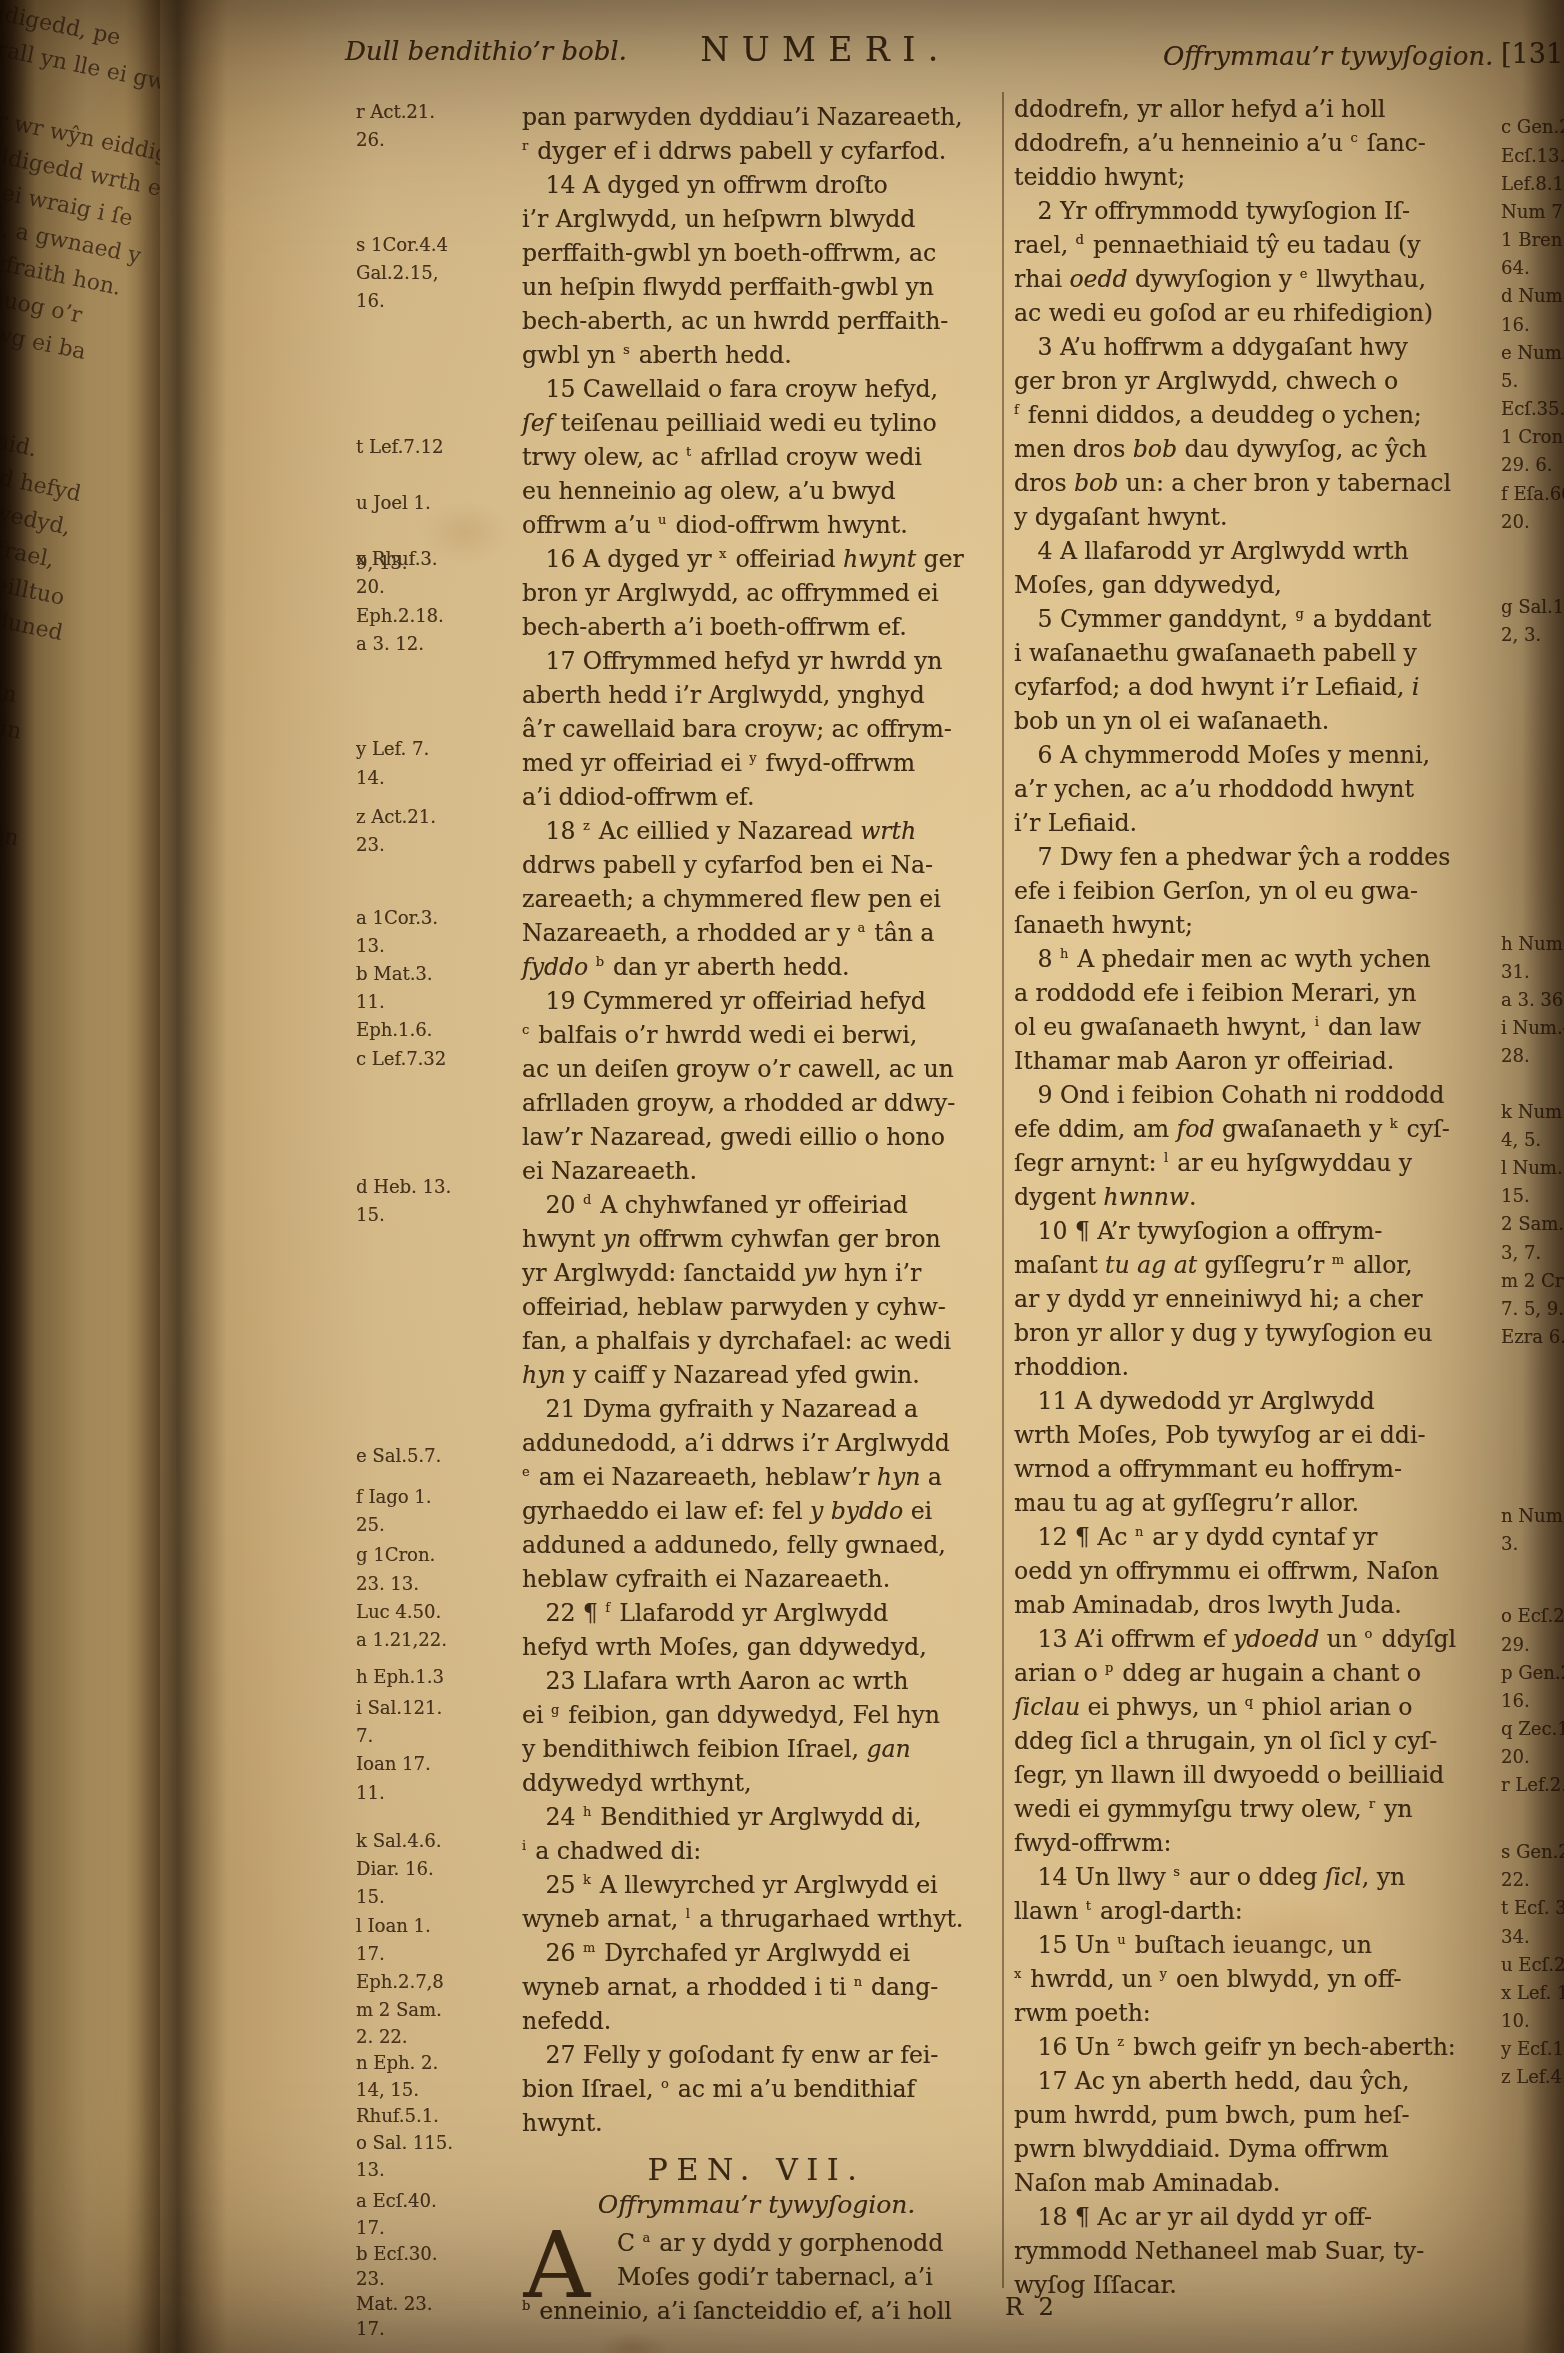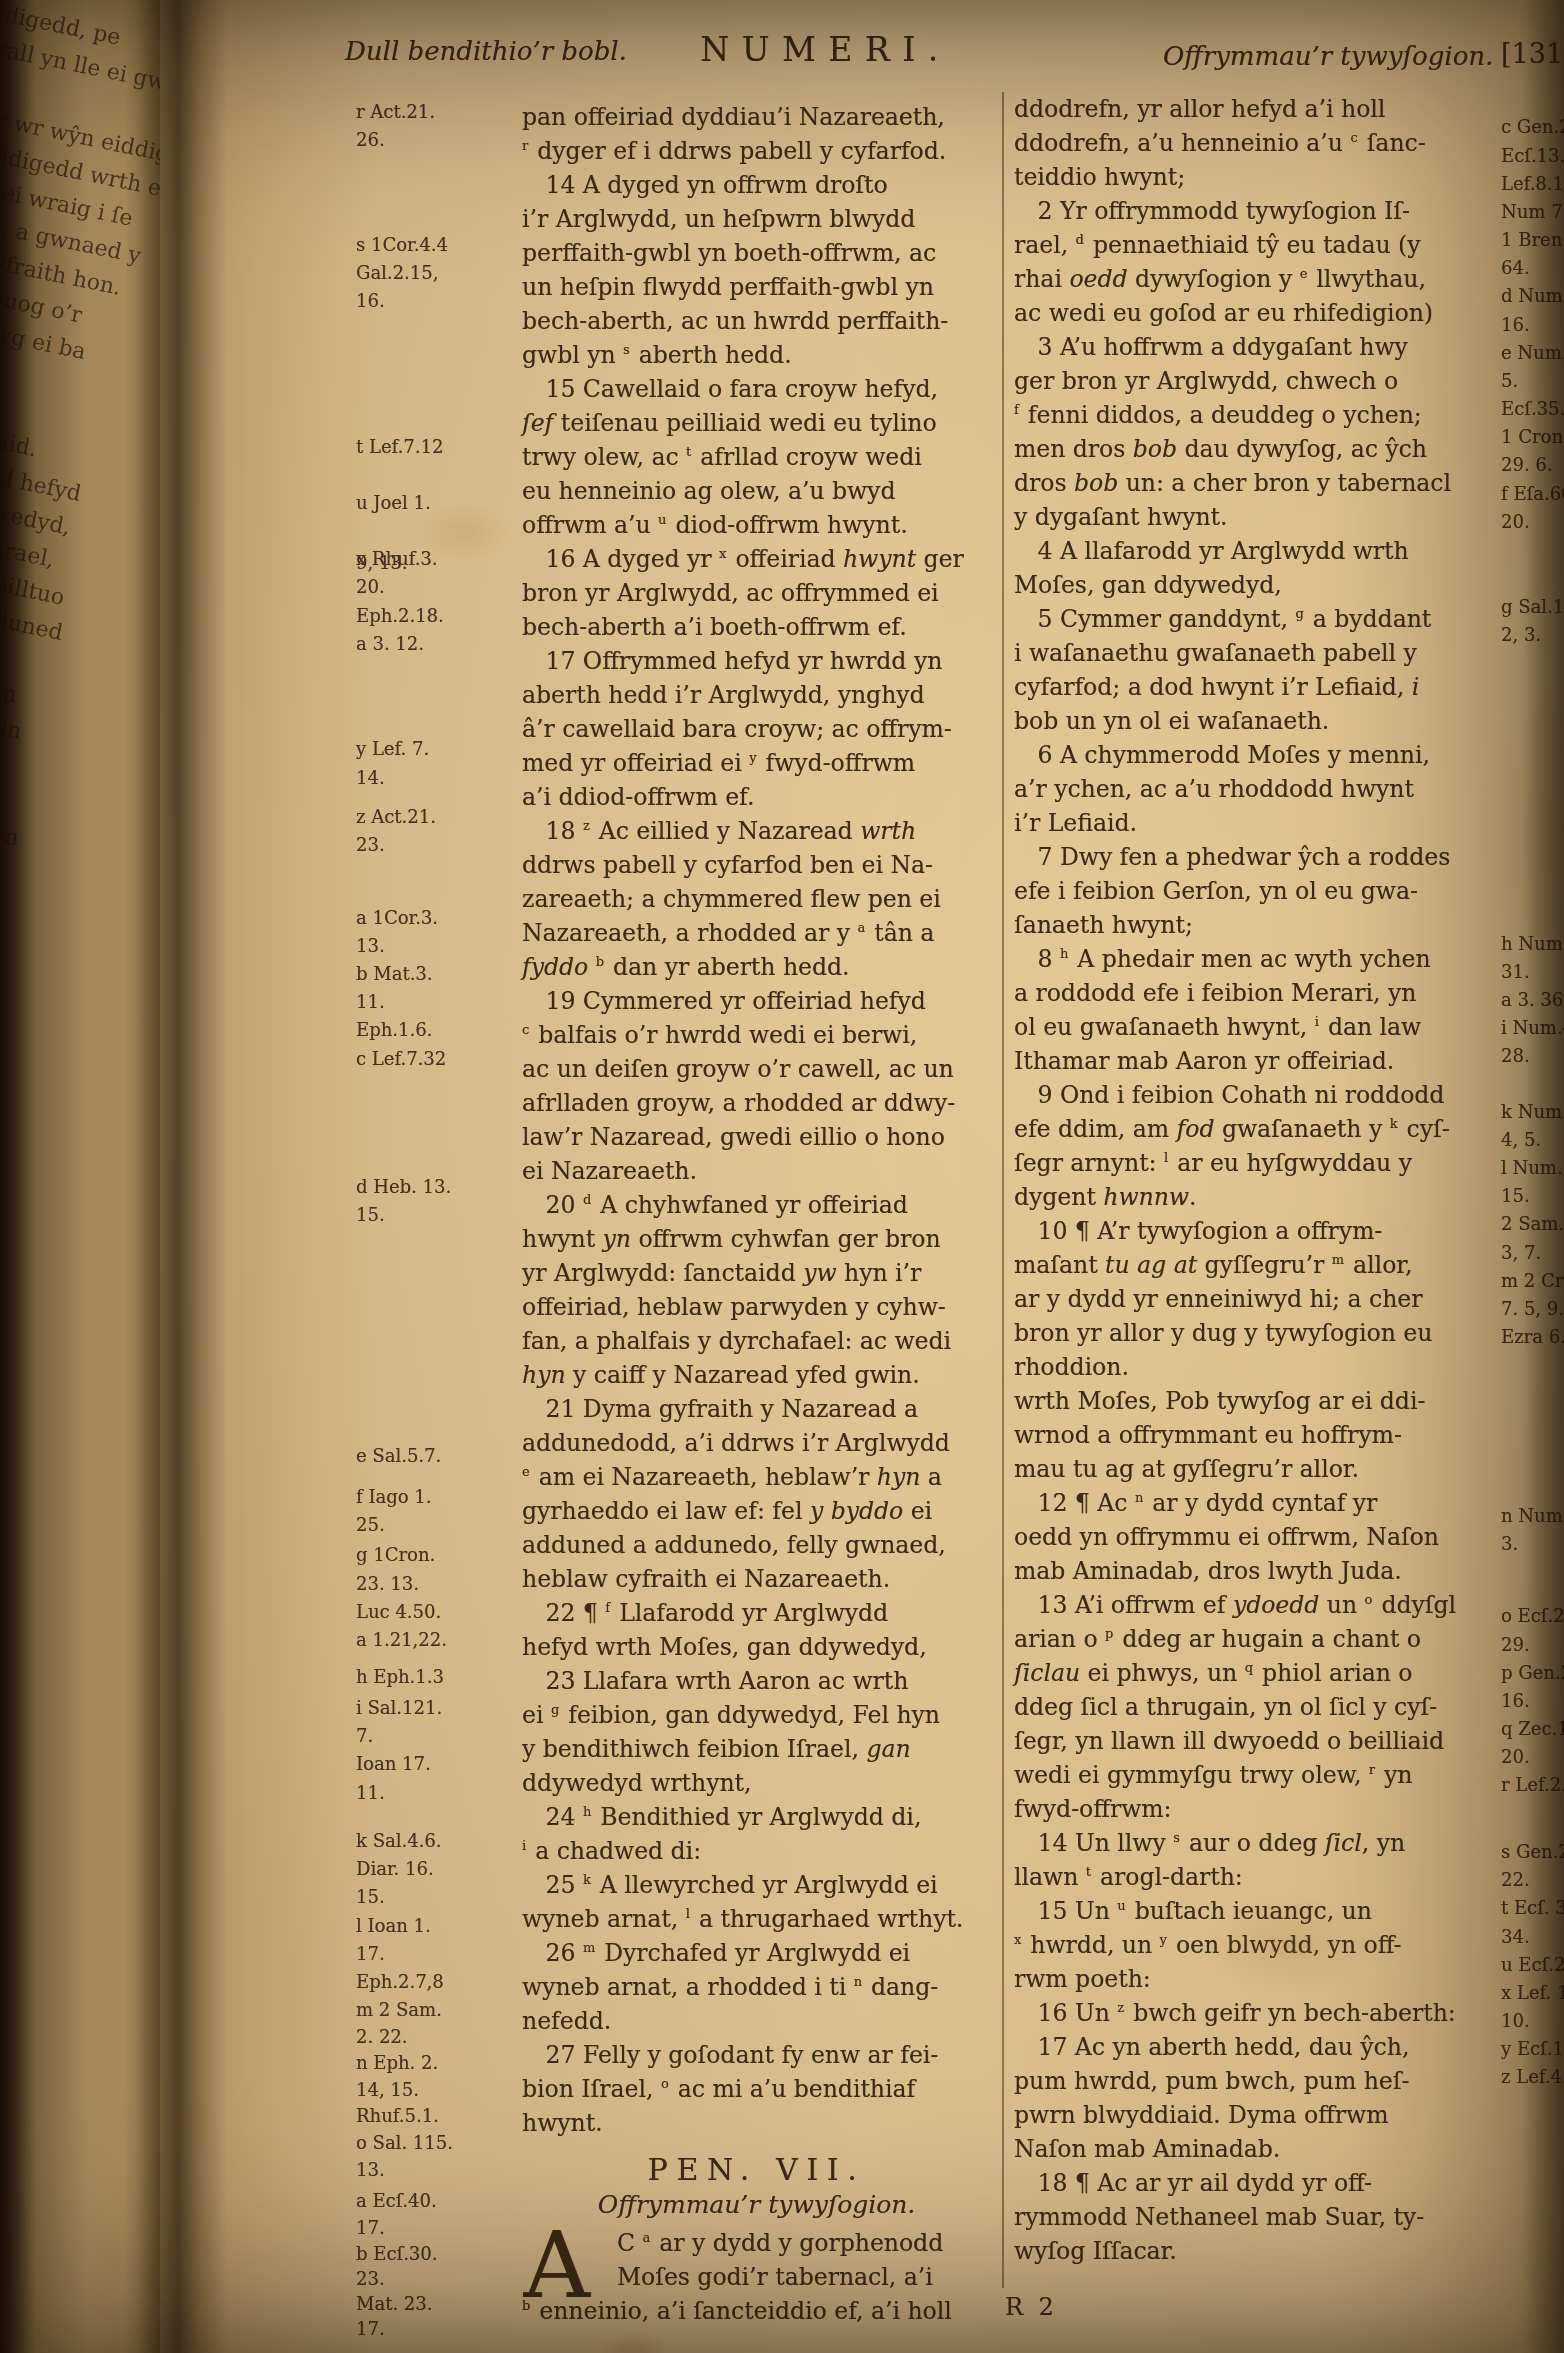--- a/index.html
+++ b/index.html
@@ -139,21 +139,21 @@
 <div class="page inktone">
   <div class="hdr-left">Dull bendithio’r bobl.</div>
   <div class="hdr-title">NUMERI.</div>
   <div class="hdr-right">Offrymmau’r tywyſogion.</div>
   <div class="hdr-page">[131]</div>
 
   <div class="col-rule"></div>
 
   <div class="col col-left">
     <div>
-        <div class="ln">pan offeiriad dyddiau’i Nazareaeth,</div>
+        <div class="ln">pan parwyden dyddiau’i Nazareaeth,</div>
         <div class="ln"><sup>r</sup> dyger ef i ddrws pabell y cyfarfod.</div>
         <div class="ln vs">14 A dyged yn offrwm droſto</div>
         <div class="ln">i’r Arglwydd, un heſpwrn blwydd</div>
         <div class="ln">perffaith-gwbl yn boeth-offrwm, ac</div>
         <div class="ln">un heſpin flwydd perffaith-gwbl yn</div>
         <div class="ln">bech-aberth, ac un hwrdd perffaith-</div>
         <div class="ln">gwbl yn <sup>s</sup> aberth hedd.</div>
         <div class="ln vs">15 Cawellaid o fara croyw hefyd,</div>
         <div class="ln"><i>ſef</i> teiſenau peilliaid wedi eu tylino</div>
         <div class="ln">trwy olew, ac <sup>t</sup> afrllad croyw wedi</div>
@@ -252,20 +252,21 @@
         <div class="ln">Ithamar mab Aaron yr offeiriad.</div>
         <div class="ln vs">9 Ond i feibion Cohath ni roddodd</div>
         <div class="ln">efe ddim, am <i>fod</i> gwaſanaeth y <sup>k</sup> cyſ-</div>
         <div class="ln">ſegr arnynt: <sup>l</sup> ar eu hyſgwyddau y</div>
         <div class="ln">dygent <i>hwnnw</i>.</div>
         <div class="ln vs">10 ¶ A’r tywyſogion a offrym-</div>
         <div class="ln">maſant <i>tu ag at</i> gyſſegru’r <sup>m</sup> allor,</div>
         <div class="ln">ar y dydd yr enneiniwyd hi; a cher</div>
         <div class="ln">bron yr allor y dug y tywyſogion eu</div>
         <div class="ln">rhoddion.</div>
+        <div class="ln vs">11 A dywedodd yr Arglwydd</div>
         <div class="ln">wrth Moſes, Pob tywyſog ar ei ddi-</div>
         <div class="ln">wrnod a offrymmant eu hoffrym-</div>
         <div class="ln">mau tu ag at gyſſegru’r allor.</div>
         <div class="ln vs">12 ¶ Ac <sup>n</sup> ar y dydd cyntaf yr</div>
         <div class="ln">oedd yn offrymmu ei offrwm, Naſon</div>
         <div class="ln">mab Aminadab, dros lwyth Juda.</div>
         <div class="ln vs">13 A’i offrwm ef <i>ydoedd</i> un <sup>o</sup> ddyſgl</div>
         <div class="ln">arian o <sup>p</sup> ddeg ar hugain a chant o</div>
         <div class="ln"><i>ſiclau</i> ei phwys, un <sup>q</sup> phiol arian o</div>
         <div class="ln">ddeg ſicl a thrugain, yn ol ſicl y cyſ-</div>

